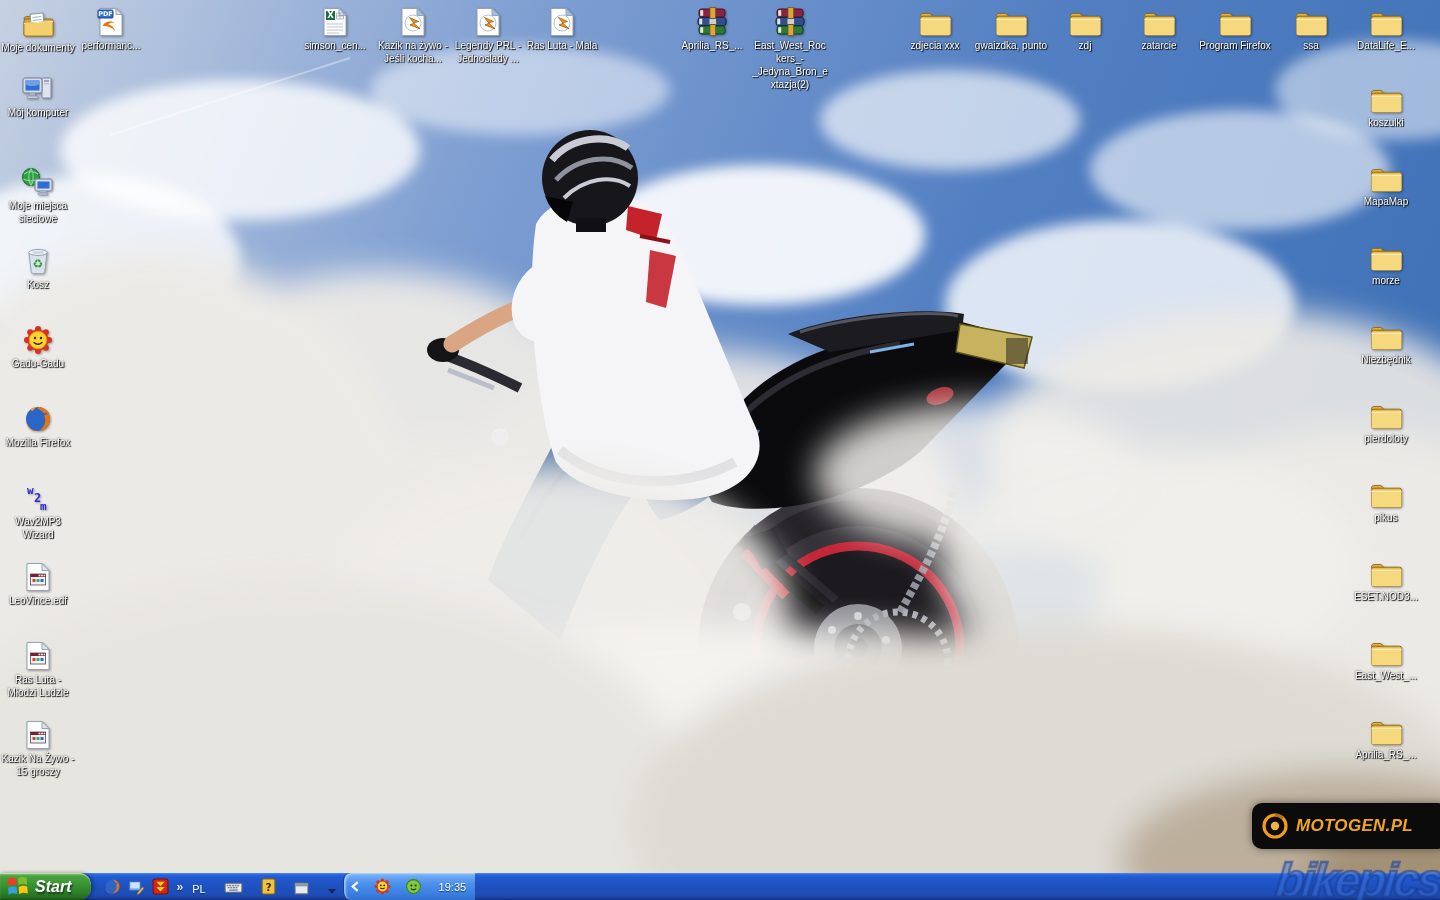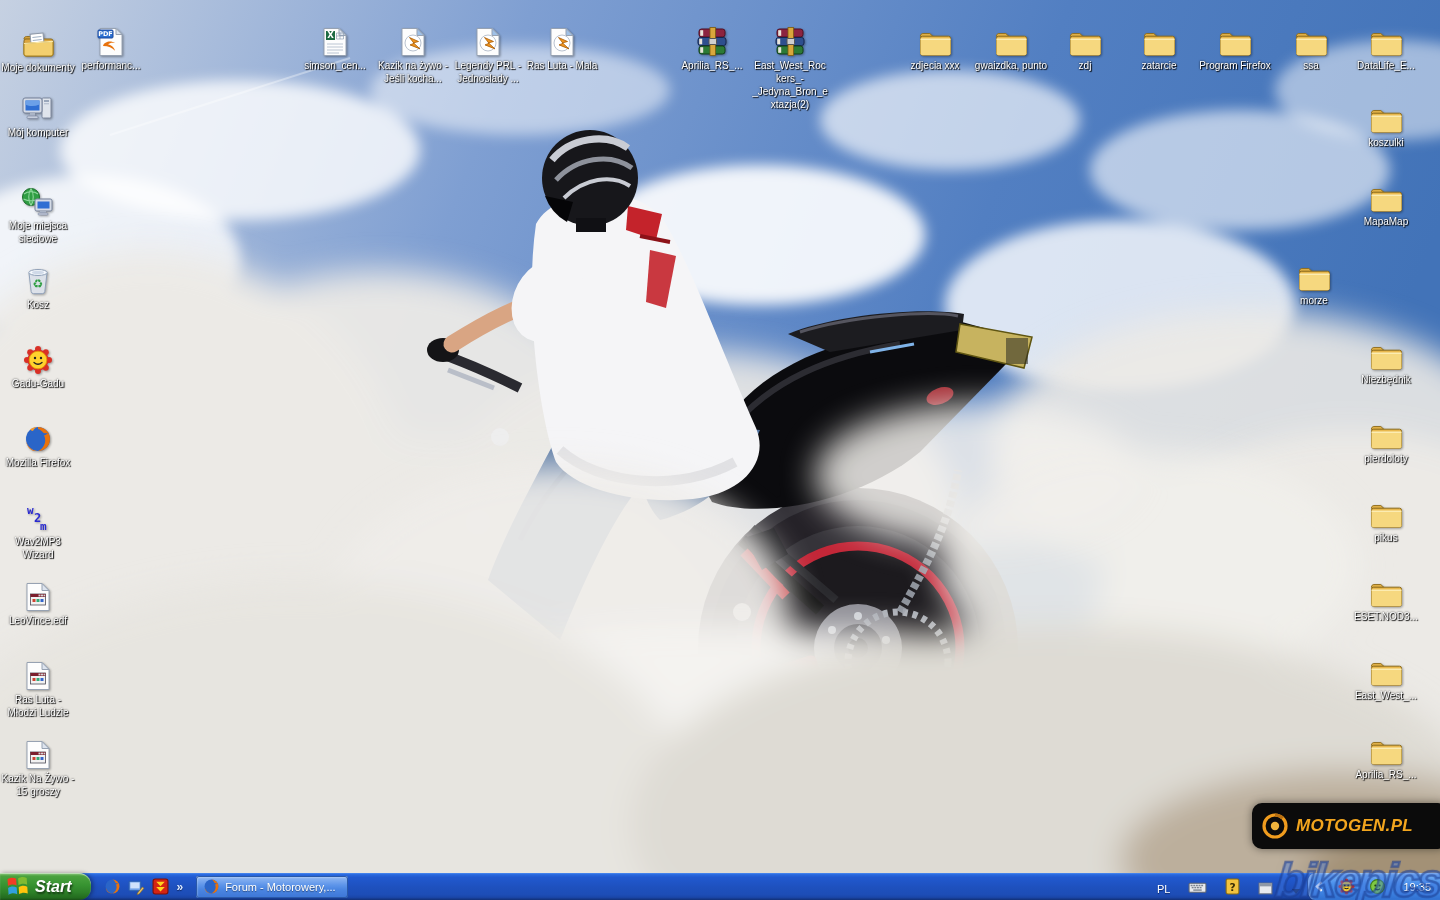--- a/index.html
+++ b/index.html
@@ -7,21 +7,21 @@
     width:1440px;height:900px;overflow:hidden;position:relative;
     font-family:"Liberation Sans",sans-serif;background:#5c87c4;
   }
   .wallpaper{position:absolute;left:0;top:0;z-index:0;}
   
   .icon-cell{
     position:absolute;width:76px;display:flex;flex-direction:column;align-items:center;
     z-index:10;cursor:default;
   }
   .icon-art{height:33px;display:flex;align-items:flex-end;justify-content:flex-end;
-    filter:drop-shadow(1px 1px 1px rgba(0,0,0,.35));margin-top:20px;}
+    filter:drop-shadow(1px 1px 1px rgba(0,0,0,.35));}
   .icon-label{
     margin-top:2px;font-size:10px;line-height:13px;color:#fff;text-align:center;
     text-shadow:1px 1px 1px #000,0 0 2px rgba(0,0,0,.9);
     max-width:76px;overflow-wrap:break-word;word-wrap:break-word;
   }
   
   .motogen{
     position:absolute;left:1252px;top:803px;width:196px;height:46px;z-index:6;
     background:#0b0b0b;border-radius:10px;display:flex;align-items:center;gap:8px;
     padding:0 10px;box-shadow:0 0 8px rgba(0,0,0,.45);box-sizing:border-box;
@@ -520,21 +520,21 @@
       <span class="icon-art">
         <svg width="33" height="27" viewBox="0 0 33 27">
           <path d="M1.5 6 c0-1.4 1-2.4 2.4-2.4 h7 l3 2.8 H1.5z" fill="#e9b84d" stroke="#8f6d1c"></path>
           <rect x="1.5" y="6.2" width="30" height="19" rx="2" fill="#e9b84d" stroke="#8f6d1c"></rect>
           <path d="M1.5 9.2 h30 v14 a2 2 0 0 1-2 2 h-26 a2 2 0 0 1-2-2z" fill="#f6d87f"></path>
           <path d="M1.5 9.2 h30" stroke="#fdf0b8" stroke-width="1.4"></path>
         </svg>
       </span>
       <div class="icon-label">MapaMap</div>
     </div>
-    <div class="icon-cell" style="left: 1276px; top: 239px;">
+    <div class="icon-cell" style="left: 1348px; top: 239px;">
       <span class="icon-art">
         <svg width="33" height="27" viewBox="0 0 33 27">
           <path d="M1.5 6 c0-1.4 1-2.4 2.4-2.4 h7 l3 2.8 H1.5z" fill="#e9b84d" stroke="#8f6d1c"></path>
           <rect x="1.5" y="6.2" width="30" height="19" rx="2" fill="#e9b84d" stroke="#8f6d1c"></rect>
           <path d="M1.5 9.2 h30 v14 a2 2 0 0 1-2 2 h-26 a2 2 0 0 1-2-2z" fill="#f6d87f"></path>
           <path d="M1.5 9.2 h30" stroke="#fdf0b8" stroke-width="1.4"></path>
         </svg>
       </span>
       <div class="icon-label">morze</div>
     </div>
@@ -648,32 +648,20 @@
       </span>
       <span class="ql-icon">
         <svg width="17" height="17" viewBox="0 0 16 16">
           <rect x="1" y="1" width="14" height="14" rx="2" fill="#d42413" stroke="#7e0f06"></rect>
           <path d="M4 3.5 h8 l-4 4.2z" fill="#ffd21e"></path>
           <path d="M4 8.5 h8 l-4 4.2z" fill="#ffd21e"></path>
         </svg>
       </span>
     </div>
   <div class="ql-chevron">»</div>
-  <div class="task-area">
-    <div class="task-button">
-      <span style="display:flex">
-          <svg width="17" height="17" viewBox="0 0 16 16">
-            <circle cx="8" cy="8" r="6.5" fill="#2a65c8"></circle>
-            <path d="M8 1.5 a6.5 6.5 0 0 1 6.5 6.5 6.5 6.5 0 0 1-6.5 6.5 c2.4-1.1 3.9-3.4 3.9-5.8 0-1-.2-1.9-.6-2.7 .8-.1 1.6-.5 2.1-1.2 -.9.3-1.7.2-2.5-.1 C10.2 3.3 9.2 2 8 1.5z" fill="#e8720c"></path>
-            <path d="M1.7 9.5 c.9 3.1 3.5 5 6.1 5.1 -3.1.4-5.7-1.8-6.1-5.1z" fill="#e8720c"></path>
-          </svg>
-        </span>
-      <span class="task-label">Forum - Motorowery,...</span>
-    </div>
-  </div>
   <div class="tray-plain" id="tray-plain">
     <span class="tray-lang">PL</span>
   <span class="tray-icon">
         <svg width="19" height="15" viewBox="0 0 18 14">
           <rect x="1" y="3" width="16" height="8.5" rx="1" fill="#e8eaee" stroke="#5f6672"></rect>
           <g fill="#7a828f">
             <rect x="2.5" y="4.4" width="1.8" height="1.4"></rect>
             <rect x="5" y="4.4" width="1.8" height="1.4"></rect>
             <rect x="7.5" y="4.4" width="1.8" height="1.4"></rect>
             <rect x="10" y="4.4" width="1.8" height="1.4"></rect>

